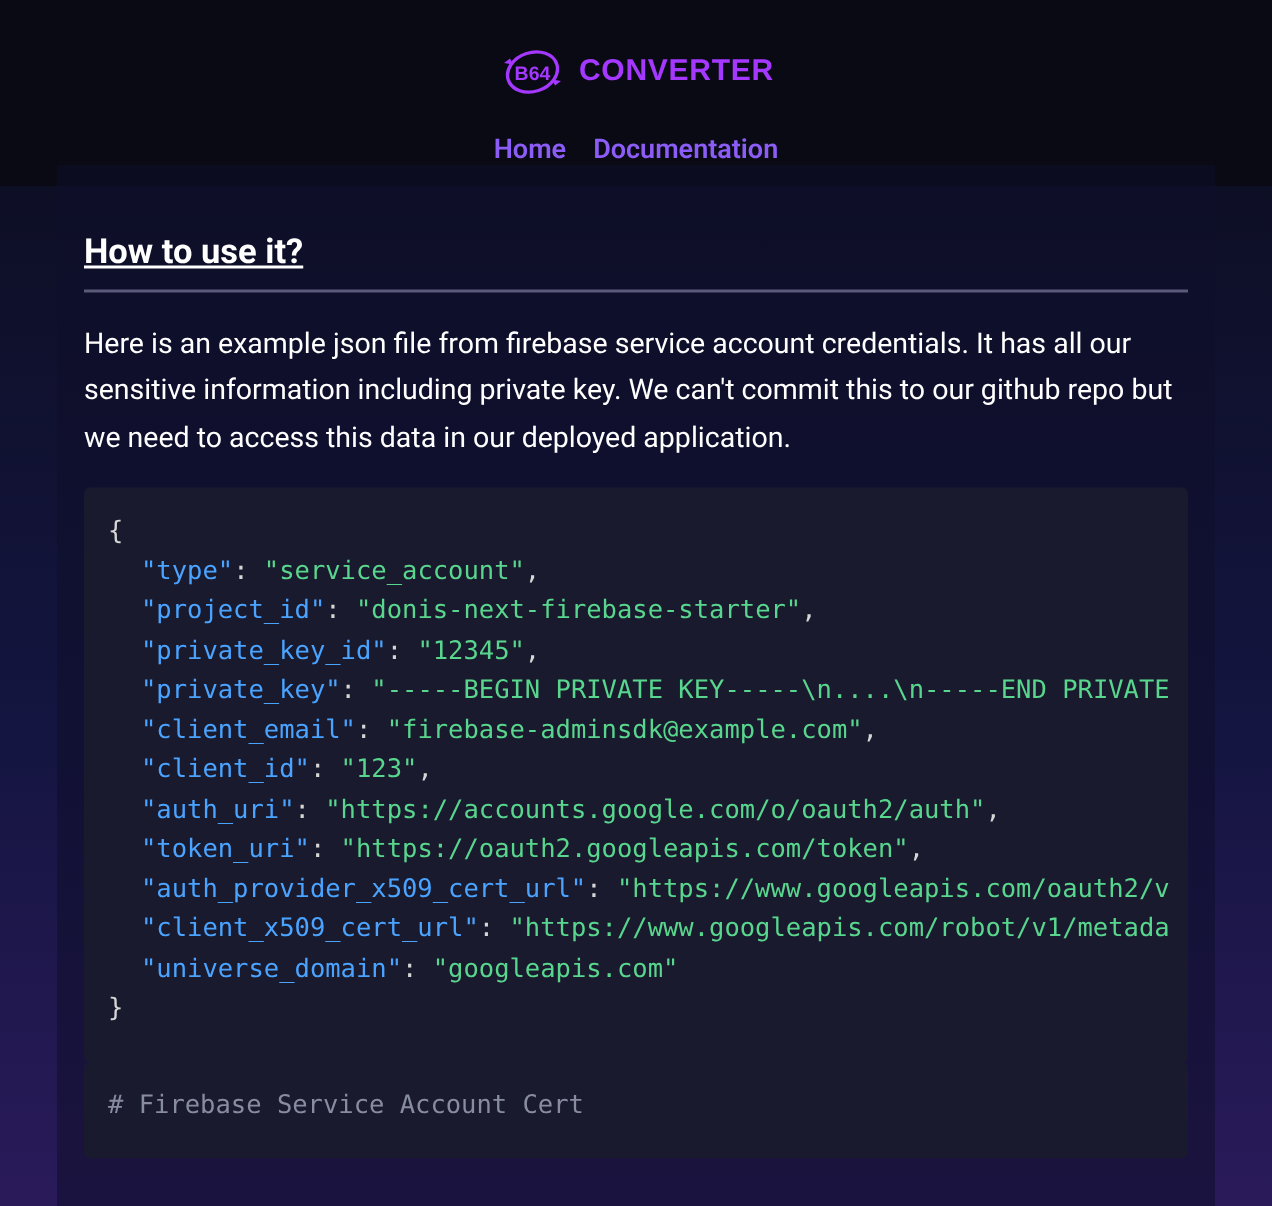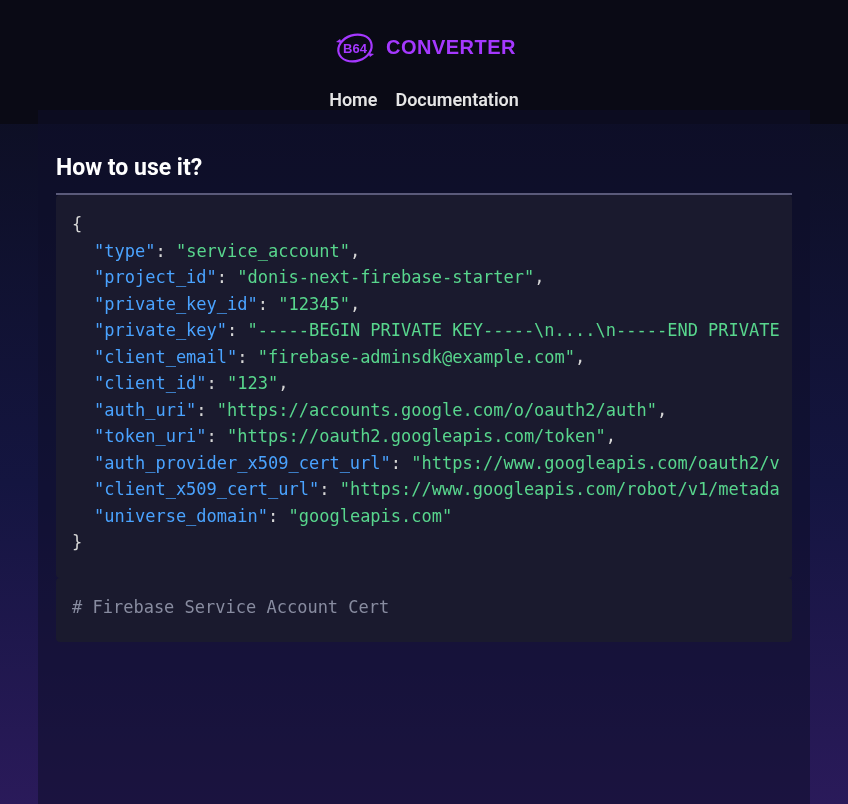--- a/index.html
+++ b/index.html
@@ -48,21 +48,21 @@
     }
 
     .nav {
       display: flex;
       gap: 18px;
       font-size: 18px;
       font-weight: 600;
     }
 
     .nav a {
-      color: #e5e5e5;
+      color: #8b5cf6;
       text-decoration: none;
       cursor: pointer;
     }
 
     .nav a.active {
       text-decoration-thickness: 2px;
       text-underline-offset: 4px;
     }
 
     .content-wrapper {
@@ -76,20 +76,21 @@
       overflow: hidden;
     }
 
     .section-title {
       font-size: 23px;
       font-weight: 700;
       color: #ffffff;
       margin-top: 44px;
       padding-bottom: 12px;
       border-bottom: 2px solid #5a5a7a;
+      text-decoration: underline;
     }
 
     .body-text {
       font-size: 19px;
       line-height: 1.65;
       color: #ffffff;
       margin-top: 18px;
       margin-bottom: 18px;
     }
 
@@ -145,19 +146,20 @@
   <nav class="nav">
     <a>Home</a>
     <a class="active">Documentation</a>
   </nav>
 </div>
 
 <div class="content-wrapper">
 
   <h2 class="section-title">How to use it?</h2>
 
+  <p class="body-text">Here is an example json file from firebase service account credentials. It has all our sensitive information including private key. We can't commit this to our github repo but we need to access this data in our deployed application.</p>
 
   <div class="code-block" id="json-code"><span class="json-line"><span class="tok-punc">{</span></span><span class="json-line"><span class="json-indent"><span class="tok-key">"type"</span><span class="tok-punc">: </span><span class="tok-str">"service_account"</span><span class="tok-punc">,</span></span></span><span class="json-line"><span class="json-indent"><span class="tok-key">"project_id"</span><span class="tok-punc">: </span><span class="tok-str">"donis-next-firebase-starter"</span><span class="tok-punc">,</span></span></span><span class="json-line"><span class="json-indent"><span class="tok-key">"private_key_id"</span><span class="tok-punc">: </span><span class="tok-str">"12345"</span><span class="tok-punc">,</span></span></span><span class="json-line"><span class="json-indent"><span class="tok-key">"private_key"</span><span class="tok-punc">: </span><span class="tok-str">"-----BEGIN PRIVATE KEY-----\n....\n-----END PRIVATE</span><span class="tok-punc"></span></span></span><span class="json-line"><span class="json-indent"><span class="tok-key">"client_email"</span><span class="tok-punc">: </span><span class="tok-str">"firebase-adminsdk@example.com"</span><span class="tok-punc">,</span></span></span><span class="json-line"><span class="json-indent"><span class="tok-key">"client_id"</span><span class="tok-punc">: </span><span class="tok-str">"123"</span><span class="tok-punc">,</span></span></span><span class="json-line"><span class="json-indent"><span class="tok-key">"auth_uri"</span><span class="tok-punc">: </span><span class="tok-str">"https://accounts.google.com/o/oauth2/auth"</span><span class="tok-punc">,</span></span></span><span class="json-line"><span class="json-indent"><span class="tok-key">"token_uri"</span><span class="tok-punc">: </span><span class="tok-str">"https://oauth2.googleapis.com/token"</span><span class="tok-punc">,</span></span></span><span class="json-line"><span class="json-indent"><span class="tok-key">"auth_provider_x509_cert_url"</span><span class="tok-punc">: </span><span class="tok-str">"https://www.googleapis.com/oauth2/v</span><span class="tok-punc"></span></span></span><span class="json-line"><span class="json-indent"><span class="tok-key">"client_x509_cert_url"</span><span class="tok-punc">: </span><span class="tok-str">"https://www.googleapis.com/robot/v1/metada</span><span class="tok-punc"></span></span></span><span class="json-line"><span class="json-indent"><span class="tok-key">"universe_domain"</span><span class="tok-punc">: </span><span class="tok-str">"googleapis.com"</span><span class="tok-punc"></span></span></span><span class="json-line"><span class="tok-punc">}</span></span></div>
 
 
   <div class="code-block" id="env-code"><span class="json-line"><span class="tok-comm"># Firebase Service Account Cert</span></span></div>
 
 </div>
 
 </body></html>

